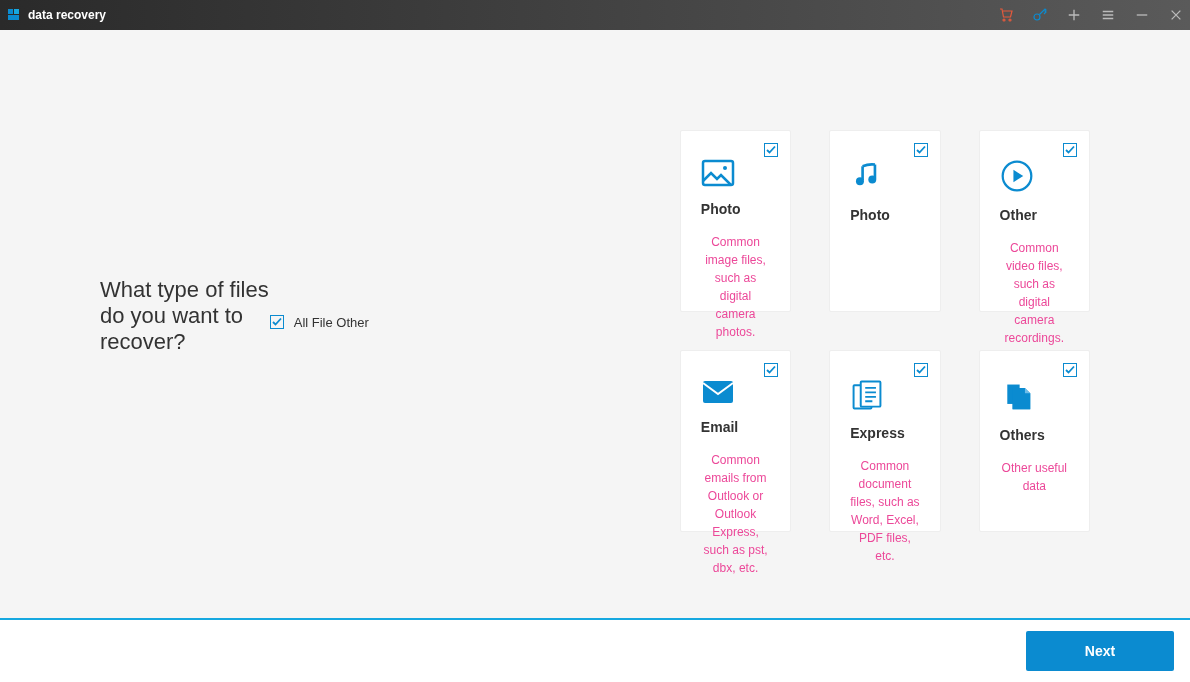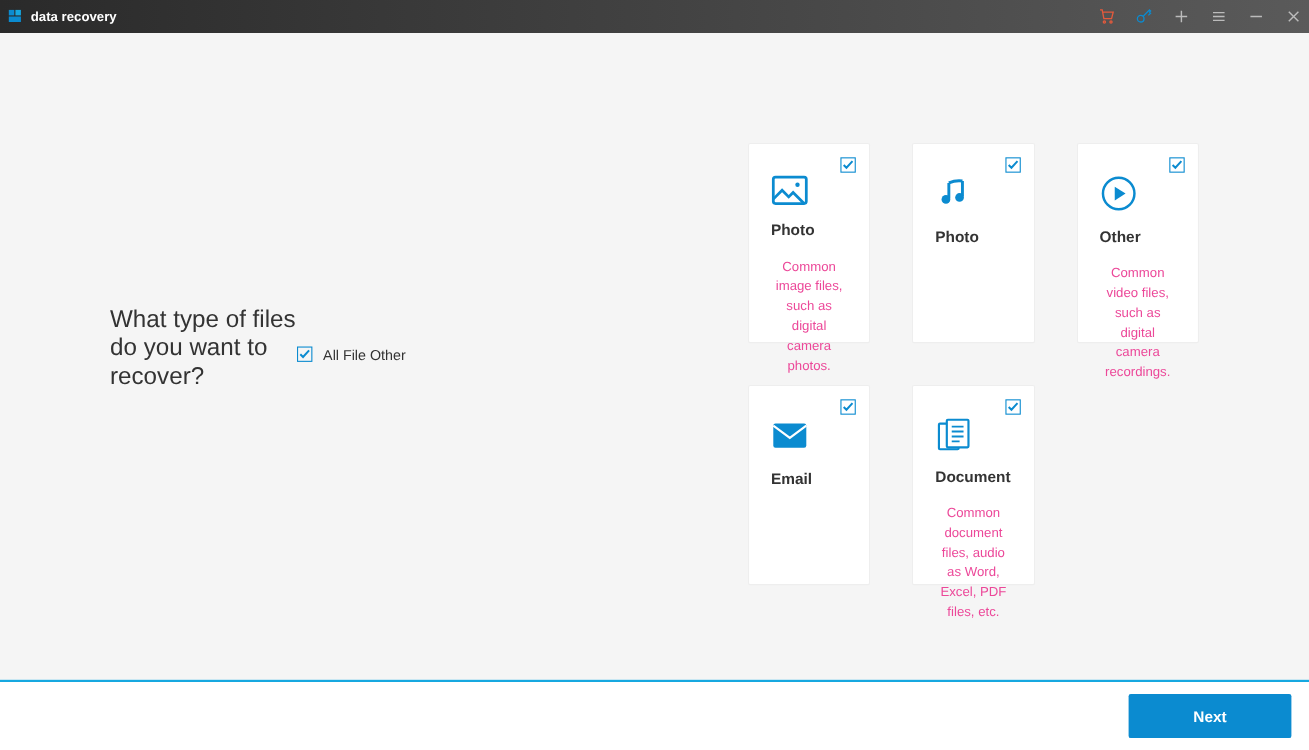--- a/index.html
+++ b/index.html
@@ -149,35 +149,54 @@
             <path d="M1 5l2.5 2.5L9 1.5"></path>
           </svg>
         </span>
         <div class="card-icon">
           <svg viewBox="0 0 34 26" width="34" height="26">
             <rect x="2" y="2" width="30" height="22" rx="2" fill="#0b8bd0"></rect>
             <path d="M2 4 l15 11 15-11" fill="none" stroke="#fff" stroke-width="2"></path>
           </svg>
         </div>
         <div class="card-title">Email</div>
+        <div class="card-desc">Common emails from Outlook or Outlook Express, such as pst, dbx, etc.</div>
       </div>
       <div class="card">
         <span class="card-check">
           <svg viewBox="0 0 10 10" width="10" height="10" stroke="#0b8bd0" stroke-width="1.8" fill="none">
             <path d="M1 5l2.5 2.5L9 1.5"></path>
           </svg>
         </span>
         <div class="card-icon">
           <svg viewBox="0 0 38 34" width="36" height="32">
             <rect x="4" y="6" width="20" height="26" rx="1" fill="none" stroke="#0b8bd0" stroke-width="2.2"></rect>
             <rect x="12" y="2" width="22" height="28" rx="1" fill="#fff" stroke="#0b8bd0" stroke-width="2.2"></rect>
             <path d="M17 9 h12 M17 14 h12 M17 19 h12 M17 24 h8" stroke="#0b8bd0" stroke-width="2"></path>
           </svg>
         </div>
-        <div class="card-title">Document</div>
-        <div class="card-desc">Common document files, audio as Word, Excel, PDF files, etc.</div>
+        <div class="card-title">Express</div>
+        <div class="card-desc">Common document files, such as Word, Excel, PDF files, etc.</div>
+      </div>
+      <div class="card">
+        <span class="card-check">
+          <svg viewBox="0 0 10 10" width="10" height="10" stroke="#0b8bd0" stroke-width="1.8" fill="none">
+            <path d="M1 5l2.5 2.5L9 1.5"></path>
+          </svg>
+        </span>
+        <div class="card-icon">
+          <svg viewBox="0 0 34 34" width="30" height="30">
+            <path d="M6 4 h14 l0 0 v22 h-14 z" fill="#0b8bd0"></path>
+            <path d="M12 8 h14 l6 6 v18 h-20 z" fill="#0b8bd0"></path>
+            <path d="M26 8 v6 h6" fill="#fff" opacity="0"></path>
+            <path d="M12 8 h14 v6 h6 v18 h-20 z" fill="#0b8bd0"></path>
+            <path d="M26 8 l6 6 h-6 z" fill="#6ebce8"></path>
+          </svg>
+        </div>
+        <div class="card-title">Others</div>
+        <div class="card-desc">Other useful data</div>
       </div>
     </div>
 </div>
 
 <div class="footer">
   <button class="next-btn">Next</button>
 </div>
 
 </body></html>

